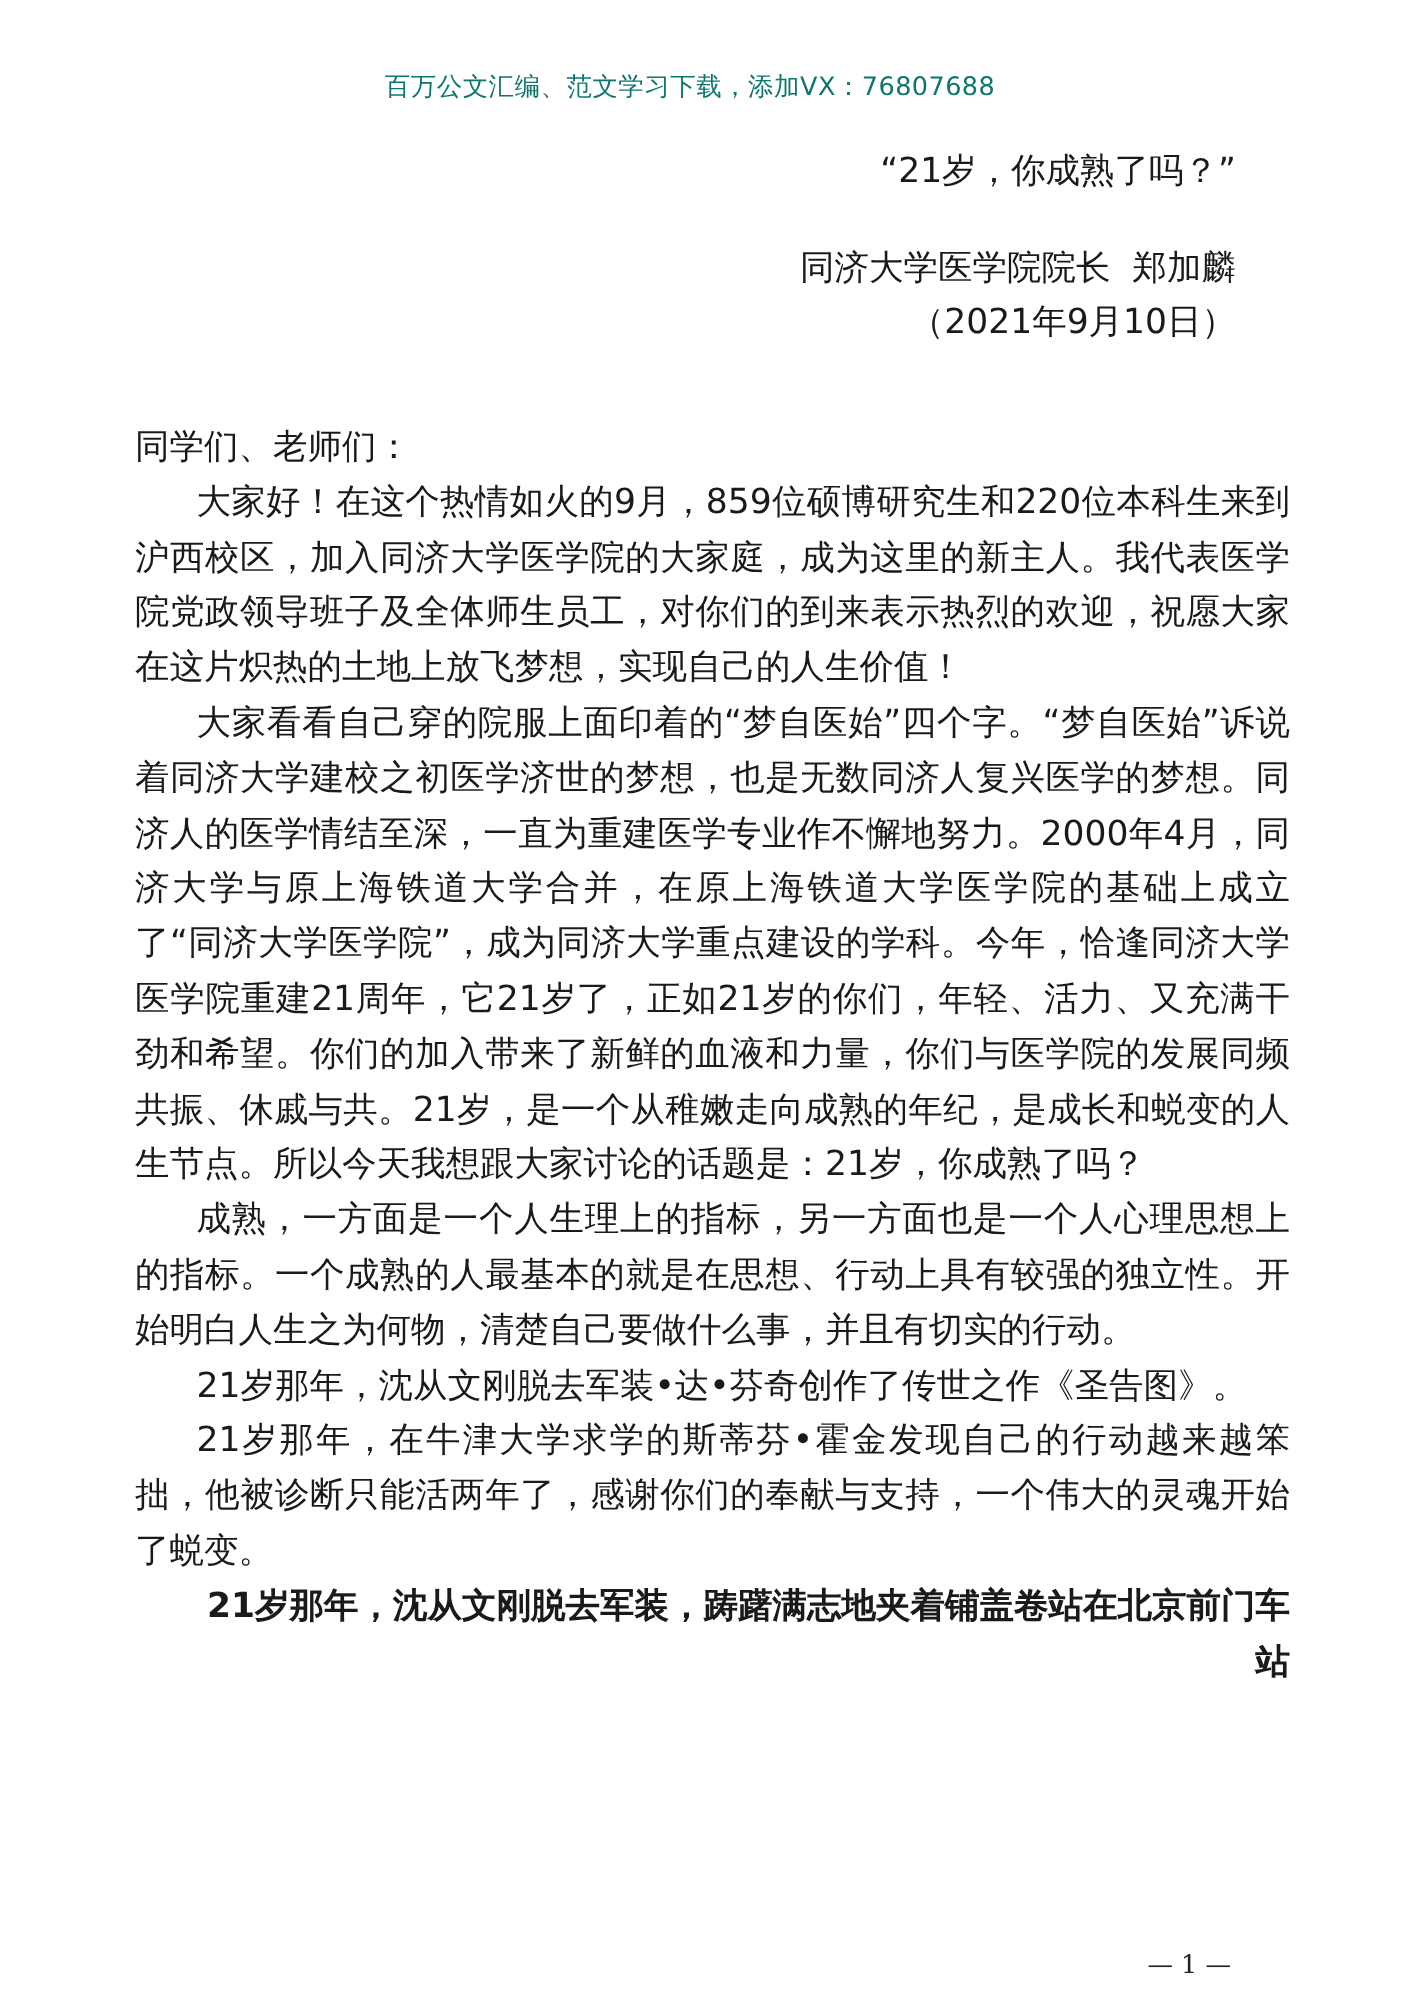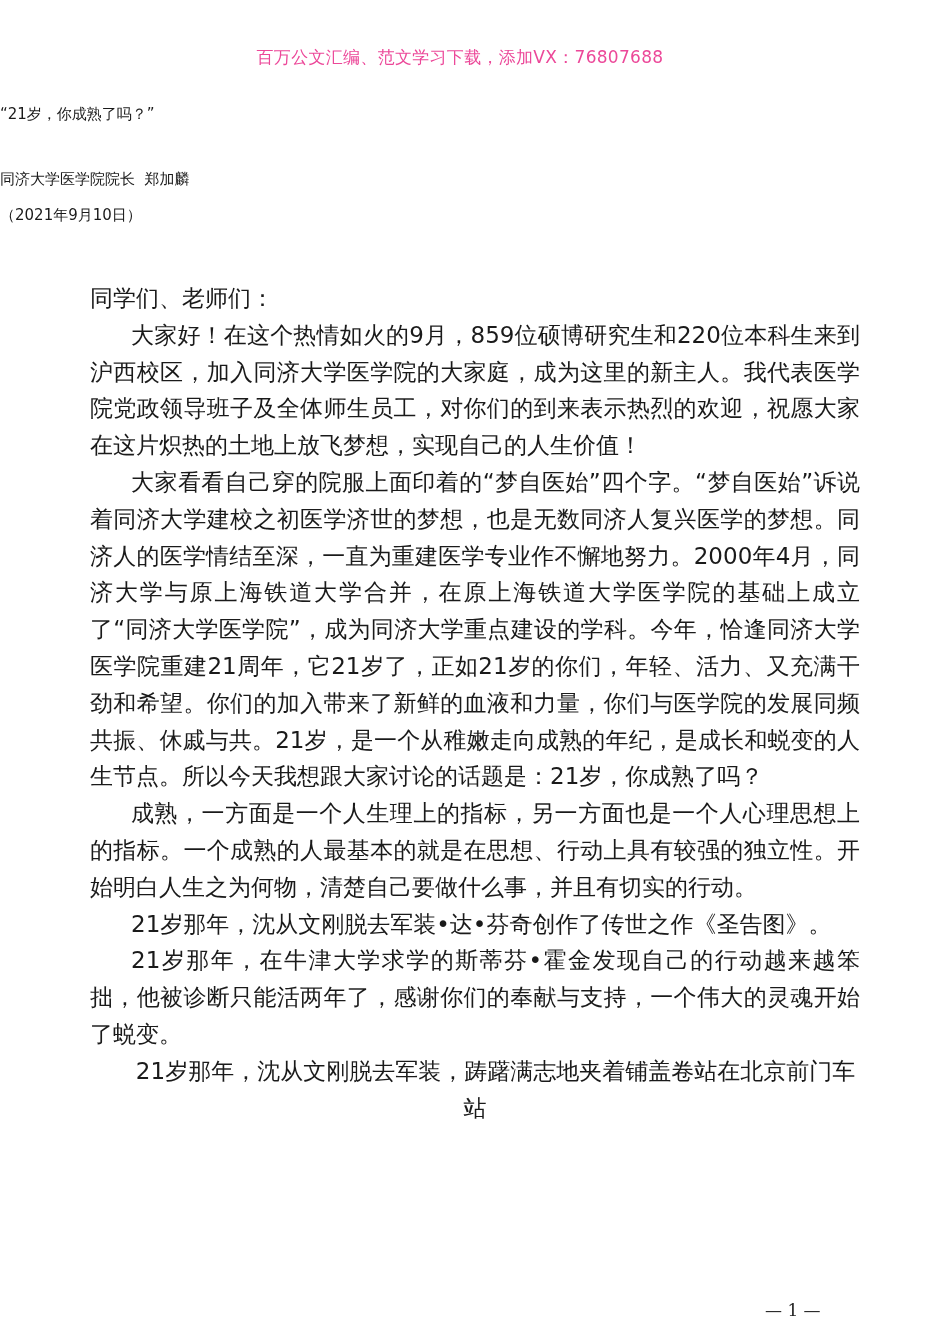--- a/index.html
+++ b/index.html
@@ -1,21 +1,21 @@
 <!DOCTYPE html>
 <html><head>
 <meta charset="utf-8">
 <style>
   html, body { margin:0; padding:0; background:#ffffff; }
   body { width:950px; height:1344px; position:relative; overflow:hidden;
          font-family:"DejaVu Sans", "Liberation Sans", sans-serif; color:#1a1a1a; }
   .watermark { position:absolute; top:46px; left:0; width:920px; text-align:center;
-               font-size:17px; color:#ec4899; letter-spacing:0.3px; }
-  .title-block { position:absolute; top:96px; left:0; width:824px; text-align:left;
-                 font-size:15px; line-height:36.5px; }
+               font-size:17px; color:#0f766e; letter-spacing:0.3px; }
+  .title-block { position:absolute; top:96px; left:0; width:824px; text-align:right;
+                 font-size:23px; line-height:36.5px; }
   .title-block div { white-space:nowrap; }
   .body { position:absolute; top:280px; left:90px; width:770px;
           font-size:23px; line-height:36.8px; text-align:justify; }
   .body p { margin:0; }
   .body p.indent { text-indent:41px; }
   .page-num { position:absolute; top:1300px; left:765px; font-family:"DejaVu Serif", serif;
               font-size:17px; color:#222; white-space:nowrap; }
 </style>
 </head>
 <body>
@@ -28,16 +28,16 @@
   <div>（2021年9月10日）</div>
 </div>
 
 <div class="body">
   <p>同学们、老师们：</p>
   <p class="indent">大家好！在这个热情如火的9月，859位硕博研究生和220位本科生来到沪西校区，加入同济大学医学院的大家庭，成为这里的新主人。我代表医学院党政领导班子及全体师生员工，对你们的到来表示热烈的欢迎，祝愿大家在这片炽热的土地上放飞梦想，实现自己的人生价值！</p>
   <p class="indent">大家看看自己穿的院服上面印着的“梦自医始”四个字。“梦自医始”诉说着同济大学建校之初医学济世的梦想，也是无数同济人复兴医学的梦想。同济人的医学情结至深，一直为重建医学专业作不懈地努力。2000年4月，同济大学与原上海铁道大学合并，在原上海铁道大学医学院的基础上成立了“同济大学医学院”，成为同济大学重点建设的学科。今年，恰逢同济大学医学院重建21周年，它21岁了，正如21岁的你们，年轻、活力、又充满干劲和希望。你们的加入带来了新鲜的血液和力量，你们与医学院的发展同频共振、休戚与共。21岁，是一个从稚嫩走向成熟的年纪，是成长和蜕变的人生节点。所以今天我想跟大家讨论的话题是：21岁，你成熟了吗？</p>
   <p class="indent">成熟，一方面是一个人生理上的指标，另一方面也是一个人心理思想上的指标。一个成熟的人最基本的就是在思想、行动上具有较强的独立性。开始明白人生之为何物，清楚自己要做什么事，并且有切实的行动。</p>
   <p class="indent">21岁那年，沈从文刚脱去军装•达•芬奇创作了传世之作《圣告图》。</p>
   <p class="indent">21岁那年，在牛津大学求学的斯蒂芬•霍金发现自己的行动越来越笨拙，他被诊断只能活两年了，感谢你们的奉献与支持，一个伟大的灵魂开始了蜕变。</p>
-  <p class="indent" style="text-align:center;">21岁那年，沈从文刚脱去军装，踌躇满志地夹着铺盖卷站在北京前门车站</p>
+  <p class="indent" style="text-align:right;font-weight:bold;">21岁那年，沈从文刚脱去军装，踌躇满志地夹着铺盖卷站在北京前门车站</p>
 </div>
 
 <div class="page-num">— 1 —</div>
 
 </body></html>

